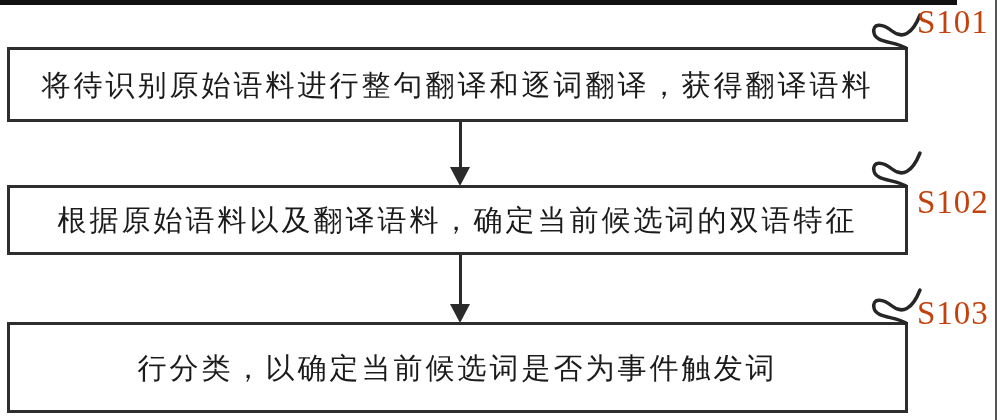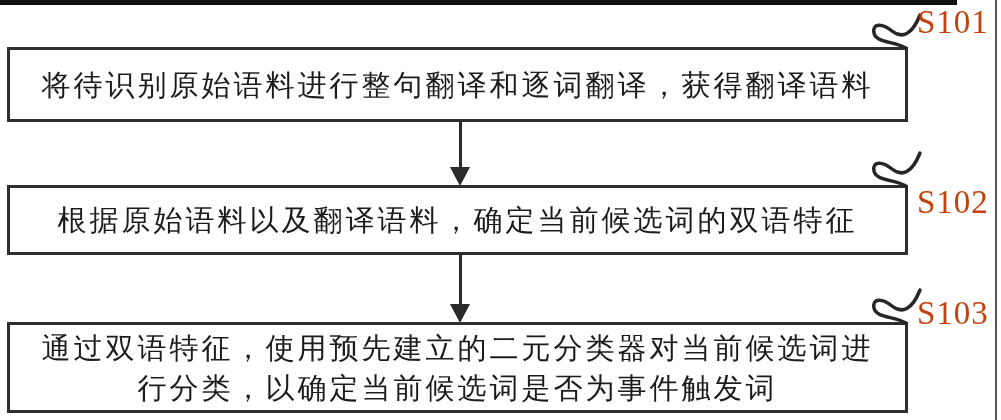--- a/index.html
+++ b/index.html
@@ -111,21 +111,20 @@
   </svg>
   <div class="step-label label2">S102</div>
 
   <div class="arrow arrow2">
     <div class="shaft"></div>
     <div class="head"></div>
   </div>
 
   <div class="box box3">
     <div class="box-text">
-      <div>通过双语特征，使用预先建立的二元分类器对当前候选词进</div>
       <div>行分类，以确定当前候选词是否为事件触发词</div>
     </div>
   </div>
   <svg class="connector conn3" viewBox="0 0 85 48">
     <path d="M 80 10 C 72 30 62 34 52 26 C 42 18 32 18 34 28 C 36 38 54 36 66 43" fill="none" stroke="#262626" stroke-width="3.5" stroke-linecap="round"></path>
   </svg>
   <div class="step-label label3">S103</div>
 
 </div>
 

